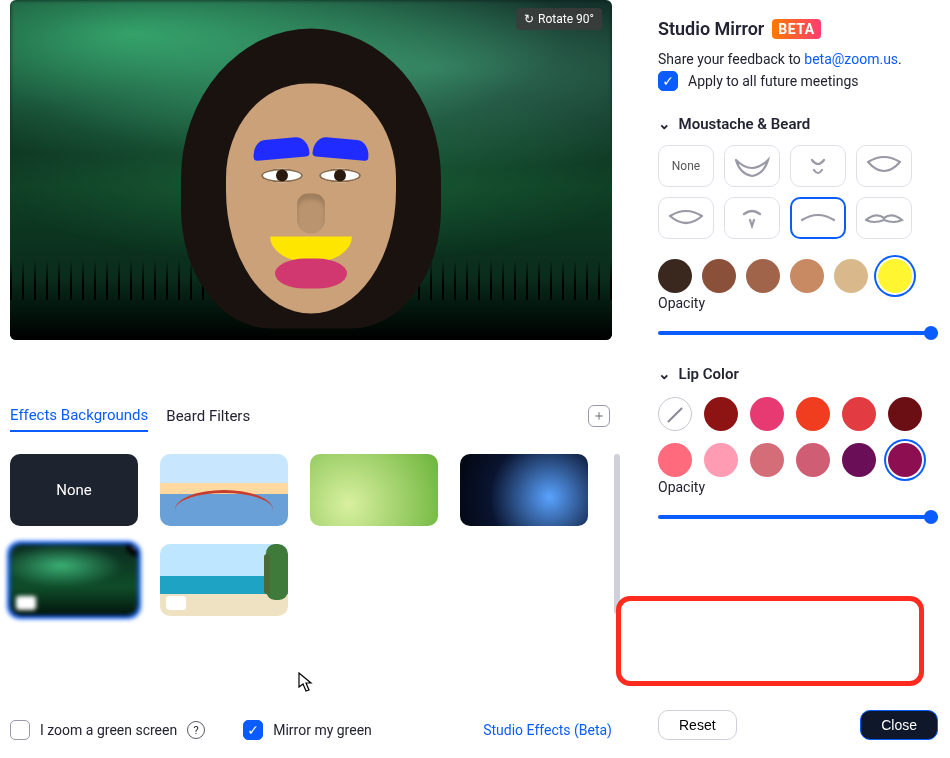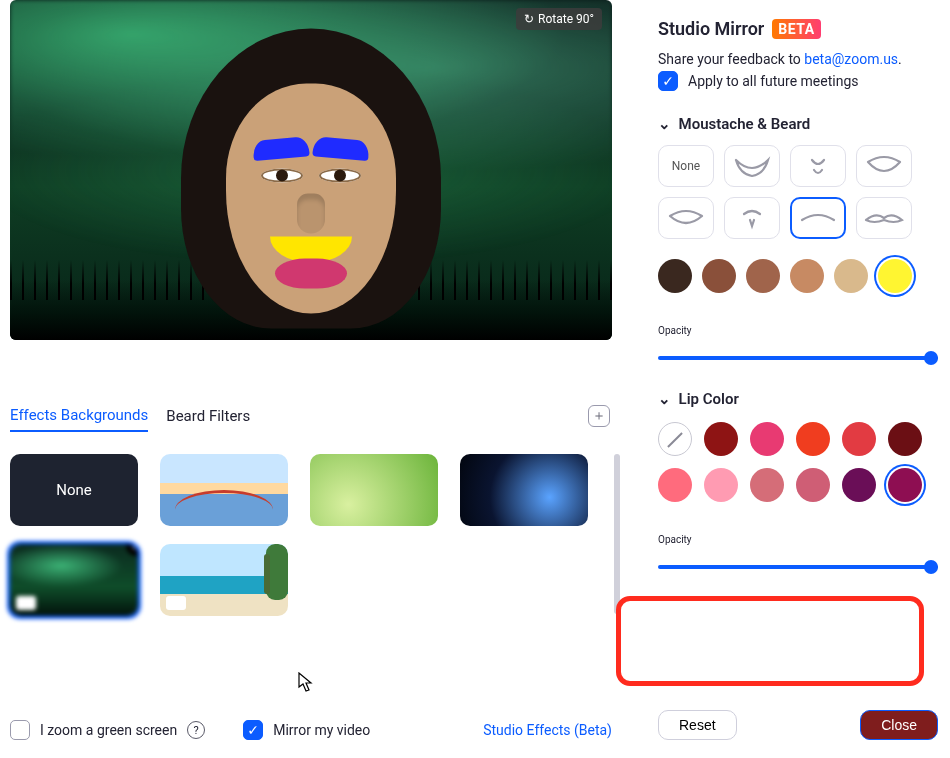--- a/index.html
+++ b/index.html
@@ -73,29 +73,29 @@
   .chev{ display:inline-block; transform:rotate(0deg);} 
   .beard-grid{ margin-top:12px; display:grid; grid-template-columns:repeat(4,56px); gap:10px; }
   .beard-opt{ width:56px; height:42px; border:1px solid #e0e0ea; border-radius:10px; background:#fff; display:flex; align-items:center; justify-content:center; cursor:pointer; color:#555; font-size:12px;}
   .beard-opt.selected{ border:2px solid #0b5cff; }
   .beard-svg{ width:40px; height:24px; }
   .colors{ margin-top:20px; display:flex; gap:10px; }
   .color-dot{ width:34px; height:34px; border-radius:50%; cursor:pointer; }
   .color-dot.selected{ box-shadow:0 0 0 2px #fff,0 0 0 4px #0b5cff; }
   .color-dot.none{ background:#fff; border:1px solid #c8c8d2; position:relative;}
   .color-dot.none::after{content:"";position:absolute;left:6px;right:6px;top:50%;height:2px;background:#8a8a96;transform:rotate(-45deg);}
-  .opacity-label{ margin-top:32px; font-size:10px; }
+  .opacity-label{ margin-top:2px; font-size:14px; }
   .slider{ position:relative; margin-top:14px; height:16px; }
   .slider .track{ position:absolute; left:0; right:0; top:50%; height:4px; background:#0b5cff; border-radius:2px; transform:translateY(-50%);}
   .slider .thumb{ position:absolute; right:0; top:50%; width:14px; height:14px; background:#0b5cff; border-radius:50%; transform:translate(0,-50%);}
   .lip-grid{ margin-top:14px; display:grid; grid-template-columns:repeat(6,34px); gap:12px 12px; }
   .highlight-box{ position:absolute; border:5px solid #ff2b1e; border-radius:14px; pointer-events:none; }
   .r-bottom{ position:absolute; bottom:18px; left:18px; right:12px; display:flex; justify-content:space-between; }
   .btn{ padding:6px 20px; border-radius:10px; border:1px solid #cfcfdc; background:#fff; cursor:pointer; font-size:14px;}
-  .btn.primary{ background:#7f1d1d; border-color:#0b5cff; color:#fff; }
+  .btn.primary{ background:#0f172a; border-color:#0b5cff; color:#fff; }
 </style>
 </head>
 <body>
 
 <div class="container">
   <div class="left">
     <div class="preview">
       <div class="aurora"></div>
       <div class="trees"></div>
       <div class="face">
@@ -146,21 +146,21 @@
           <path d="M1 1 L1 15 L5 12 L8 19 L11 18 L8 11 L13 11 Z" fill="#fff" stroke="#000" stroke-width="1.2"></path>
         </svg>
     </div>
 
     <div class="bottom-row">
       <span class="chk"></span>
       <span>I zoom a green screen</span>
       <span class="help">?</span>
       <span style="width:18px"></span>
       <span class="chk checked"></span>
-      <span>Mirror my video</span>
+      <span>Mirror my green</span>
       <span class="link">Studio Effects (Beta)</span>
     </div>
   </div>
 
   <div class="right">
     <div class="r-title">
       <span>Studio Mirror</span>
       <span class="beta">BETA</span>
     </div>
     <div class="feedback">

